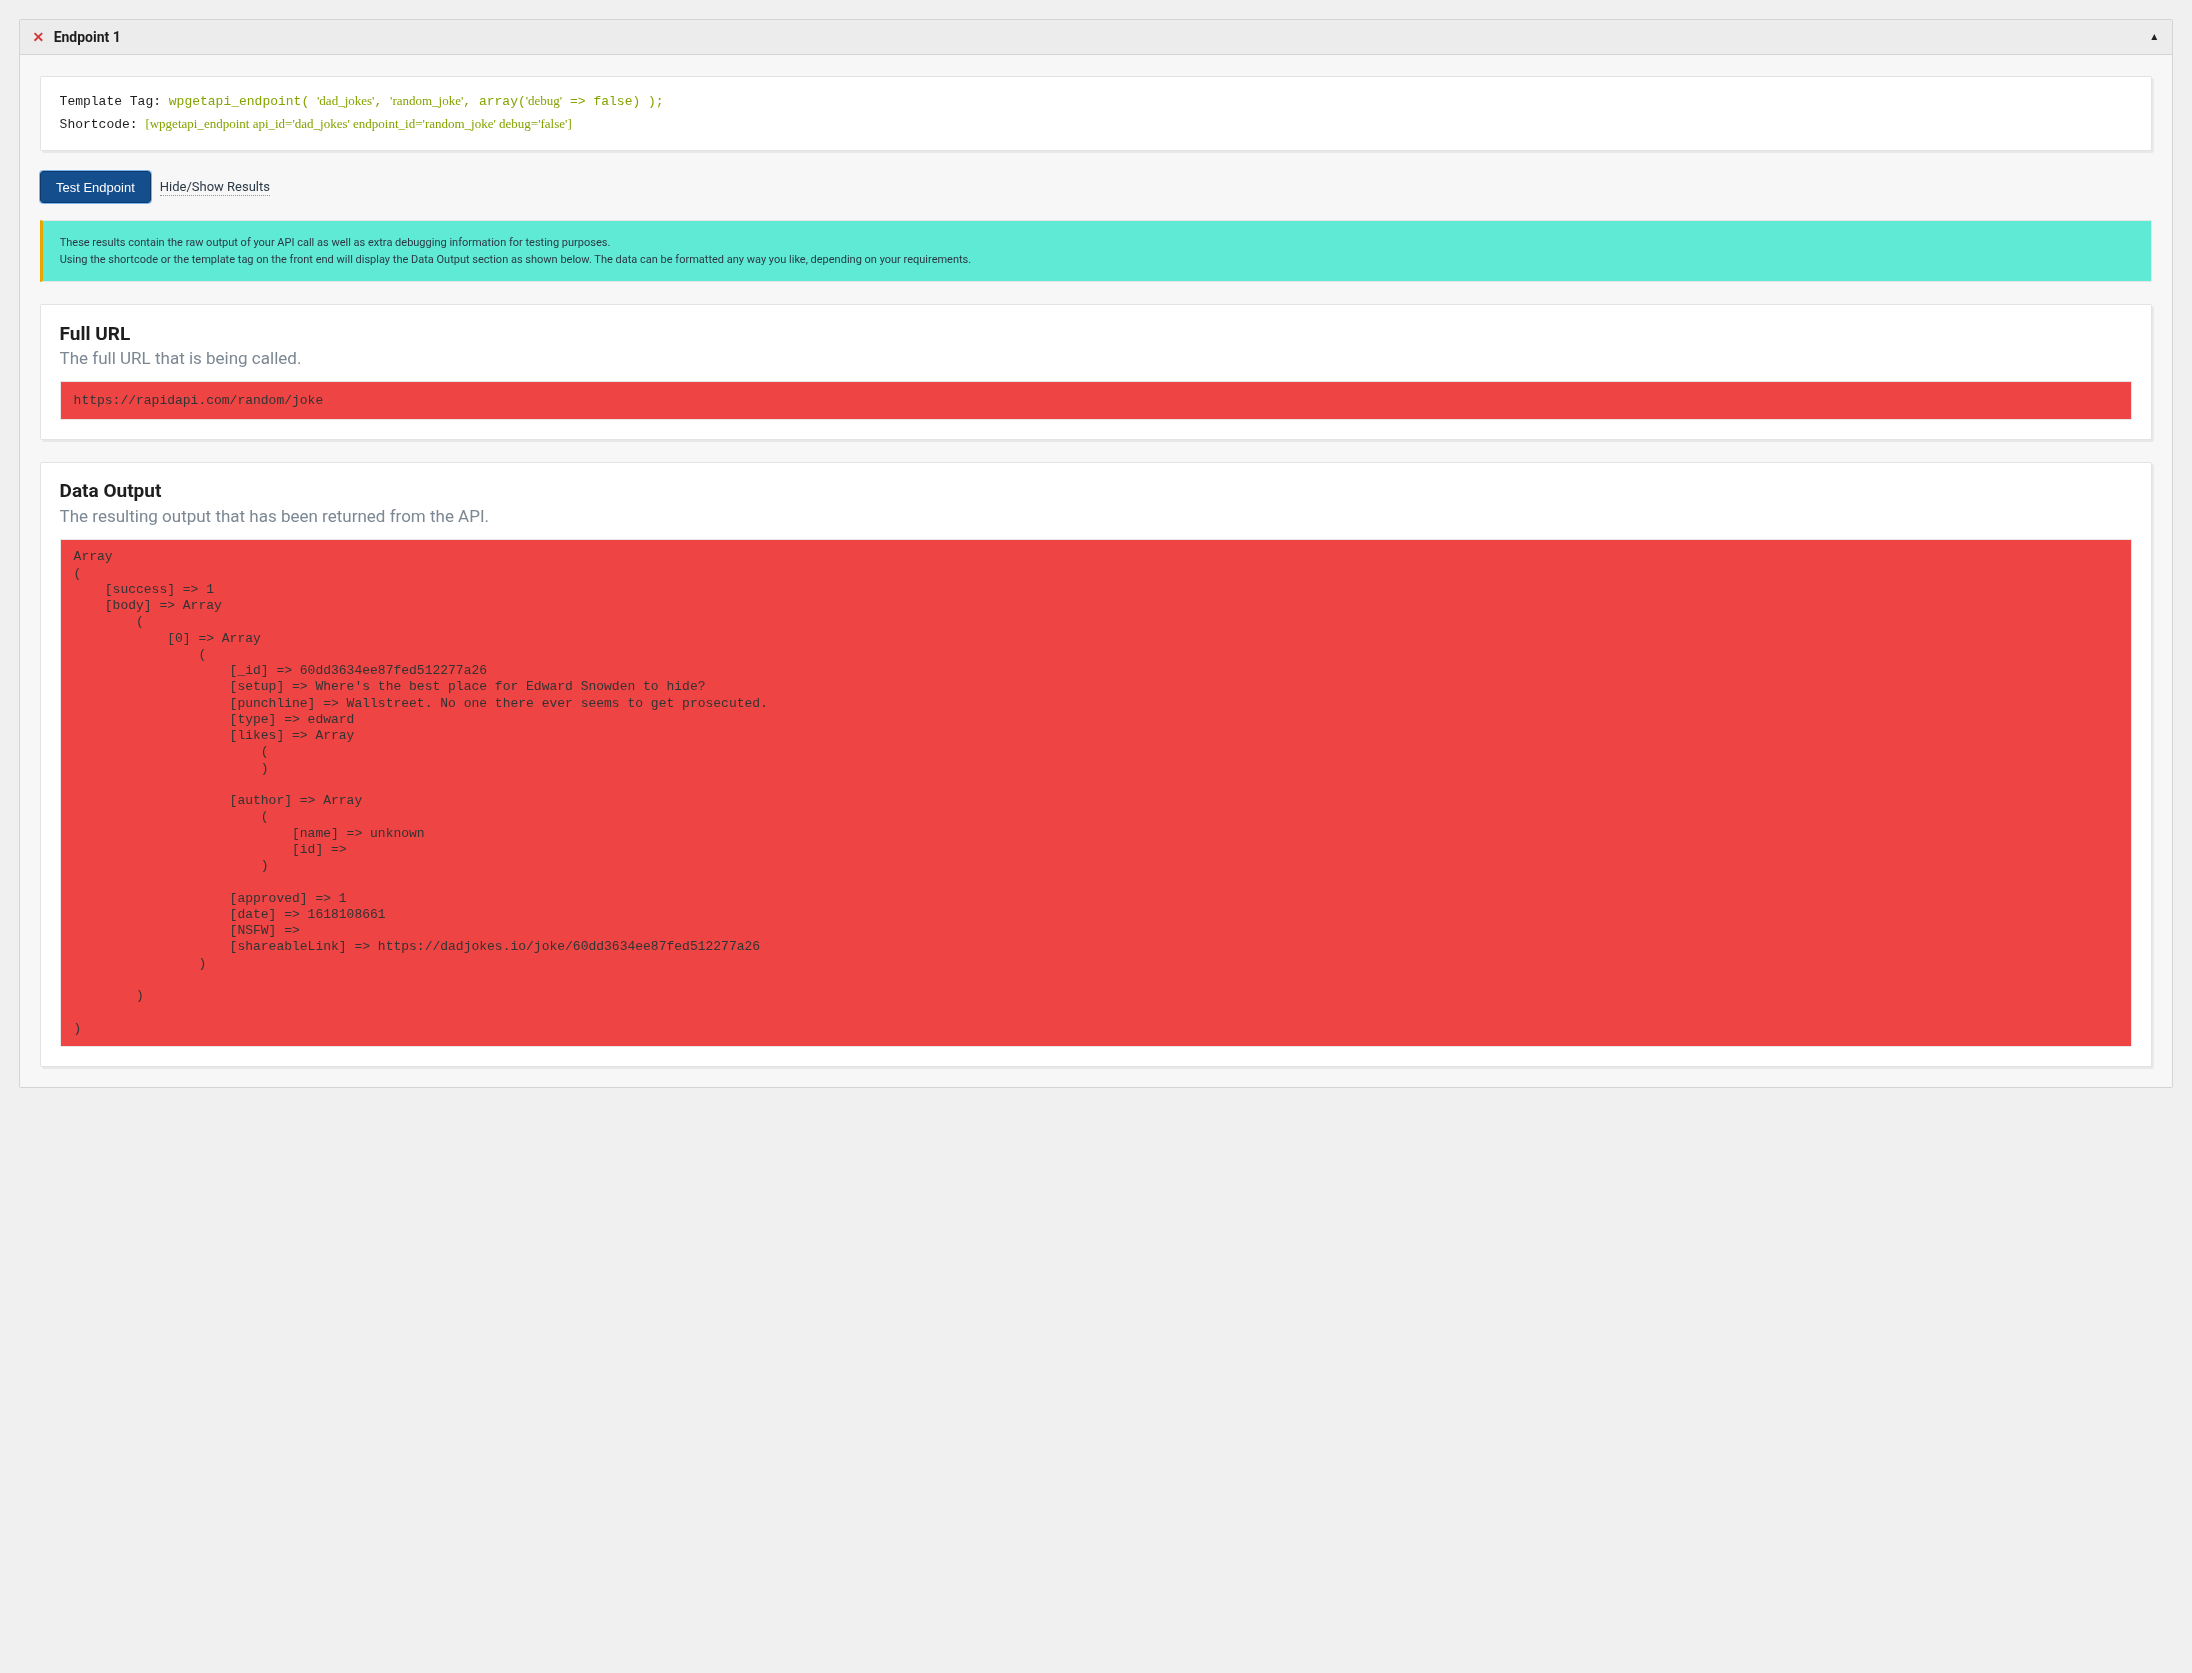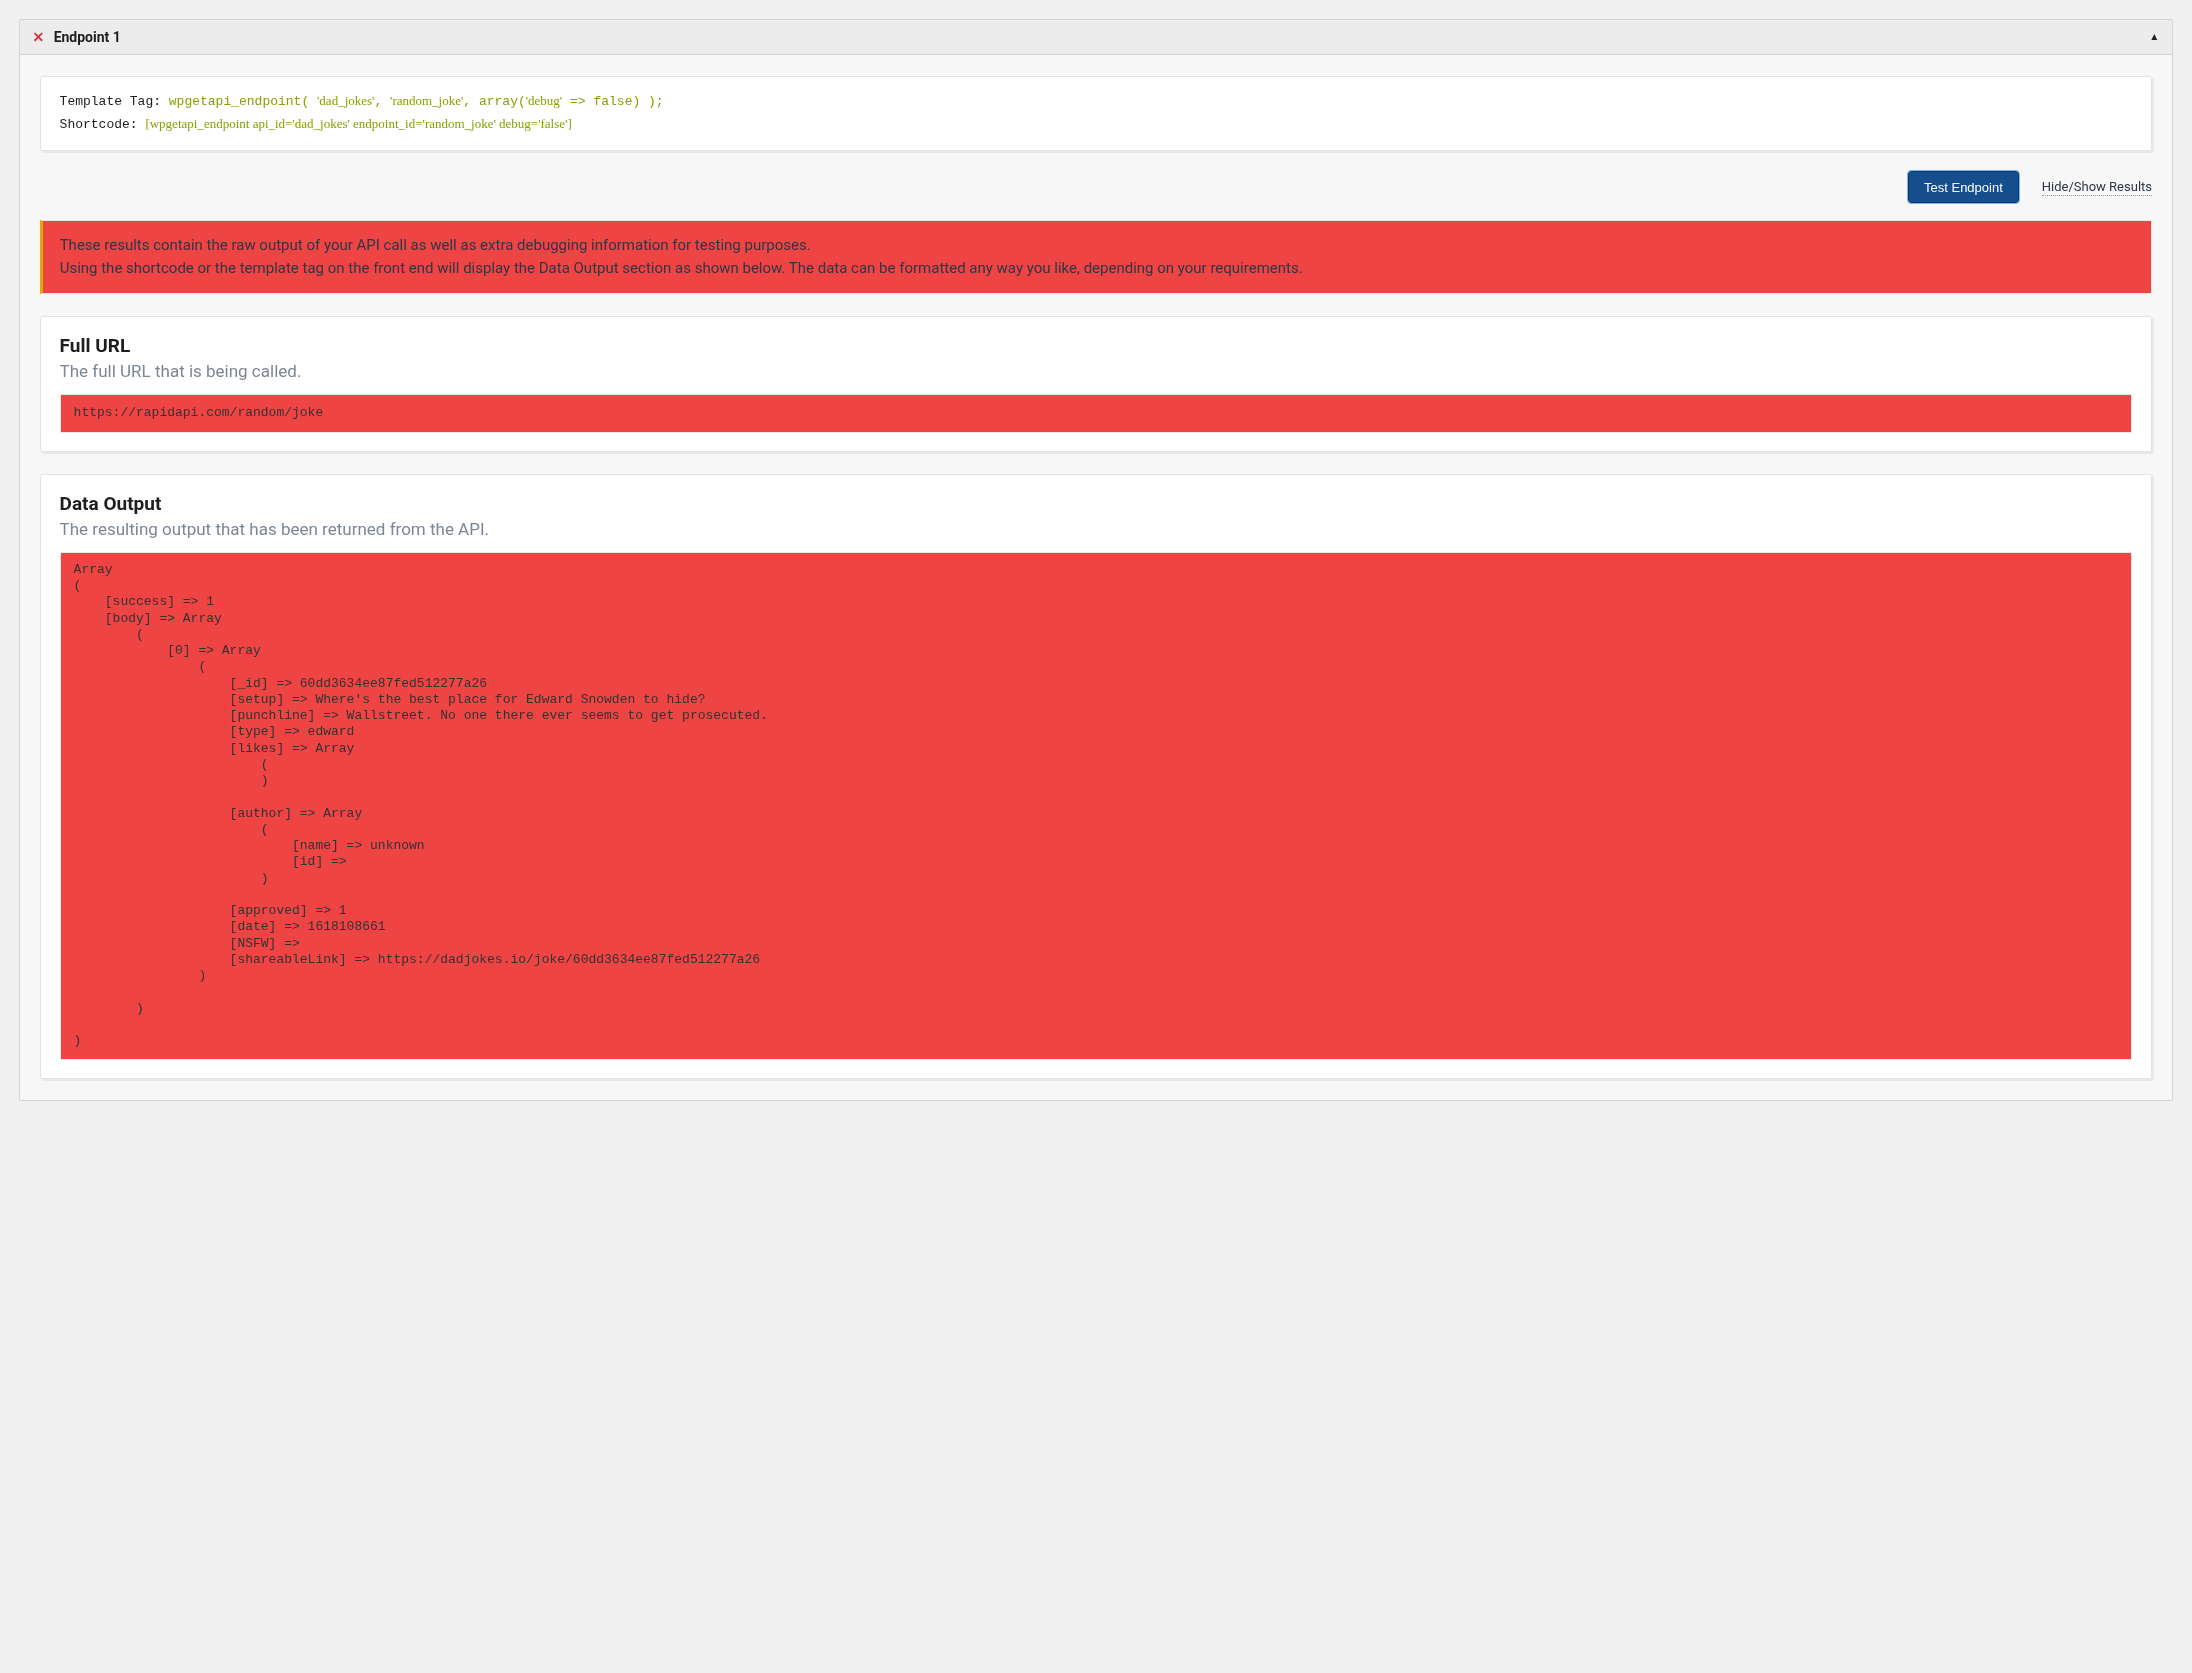--- a/index.html
+++ b/index.html
@@ -60,22 +60,21 @@
     color: #333;
     box-shadow: 1.9px 1.9px 0 rgba(0,0,0,0.06);
   }
   .code-box .label { color: #1e1e1e; }
   .code-box .hl { color: #84a300; }
   .code-box .hl2 { color: #84a300; font-family: Liberation Serif, serif; }
   .row-actions {
     margin-top: 20.4px;
     display: flex;
     align-items: center;
-    gap: 23px;
-    justify-content: flex-end;
+    gap: 9px;
   }
   .btn-primary {
     background: #144e8c;
     color: #fff;
     border: 1.9px solid #0d3a6b;
     outline: 1.9px solid #7cb4f0;
     outline-offset: 0.9px;
     font-size: 13px;
     font-weight: 500;
     padding: 7.4px 15px;
@@ -85,25 +84,25 @@
   .link-action {
     color: #2b3846;
     text-decoration: none;
     border-bottom: 0.9px dotted #8f98a1;
     cursor: pointer;
     font-size: 13px;
     padding-bottom: 0.9px;
   }
   .notice {
     margin-top: 16.7px;
-    background: #ef4444;
+    background: #5eead4;
     border: 0.9px solid #e6e6e6;
     border-left: 3.7px solid #e7a500;
     padding: 13px 16.7px;
-    font-size: 15px;
+    font-size: 11px;
     line-height: 1.55;
     color: #2b3846;
   }
   .card {
     margin-top: 22px;
     background: #fff;
     border: 0.9px solid #e3e3e3;
     border-radius: 1.9px;
     padding: 16.7px 18.6px 18.6px;
     box-shadow: 1.9px 1.9px 0 rgba(0,0,0,0.06);

